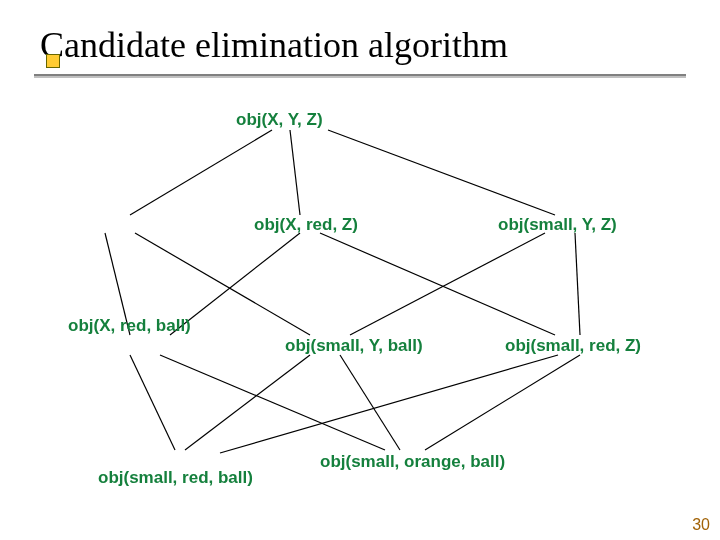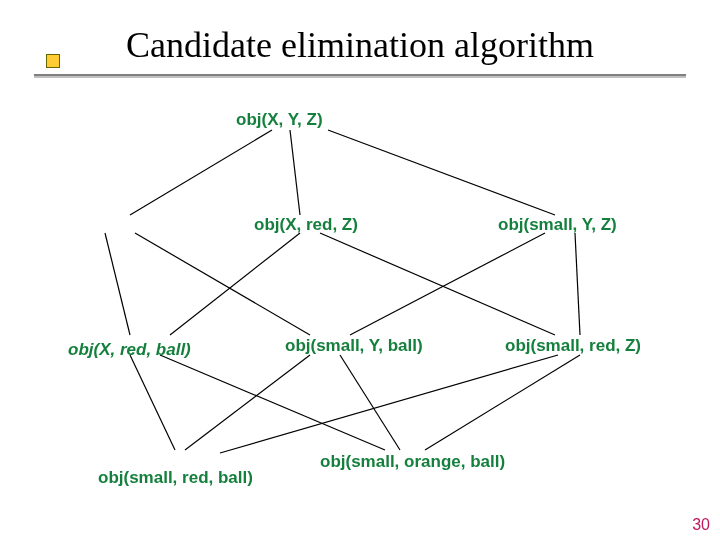--- a/index.html
+++ b/index.html
@@ -20,21 +20,20 @@
   .title-wrap {
     position: absolute;
     left: 0;
     top: 26px;
     width: 720px;
   }
   .title {
     font-size: 36px;
     font-weight: 400;
     color: #000;
-    text-align: center;
     margin: 0;
     padding: 0 40px 8px 40px;
     line-height: 1.1;
   }
   .title-underline {
     position: absolute;
     left: 34px;
     right: 34px;
     top: 74px;
     height: 4px;
@@ -69,21 +68,21 @@
     color: #15803d;
     white-space: nowrap;
   }
 
   .page-num {
     position: absolute;
     right: 10px;
     bottom: 6px;
     font-family: Arial, Helvetica, sans-serif;
     font-size: 16px;
-    color: #be185d;
+    color: #a16207;
   }
 
   svg.edges {
     position: absolute;
     left: 0; top: 0;
     width: 720px;
     height: 540px;
     pointer-events: none;
   }
   svg.edges line {
@@ -126,21 +125,21 @@
     <line x1="160" y1="355" x2="385" y2="450"></line>
     <line x1="340" y1="355" x2="400" y2="450"></line>
     <line x1="580" y1="355" x2="425" y2="450"></line>
   </svg>
 
   <div class="node" style="left:236px; top:110px;">obj(X, Y, Z)</div>
 
   <div class="node" style="left:254px; top:215px;">obj(X, red, Z)</div>
   <div class="node" style="left:498px; top:215px;">obj(small, Y, Z)</div>
 
-  <div class="node" style="left:68px;  top:340px;font-style:italic;">obj(X, red, ball)</div>
+  <div class="node" style="left:68px;  top:316px;">obj(X, red, ball)</div>
   <div class="node" style="left:253px; top:336px;margin-left:32px;">obj(small, Y, ball)</div>
   <div class="node" style="left:505px; top:336px;text-align:center;">obj(small, red, Z)</div>
 
   <div class="node" style="left:98px;  top:468px;">obj(small, red, ball)</div>
   <div class="node" style="left:320px; top:452px;">obj(small, orange, ball)</div>
 
   <div class="page-num">30</div>
 </div>
 
 </body></html>

